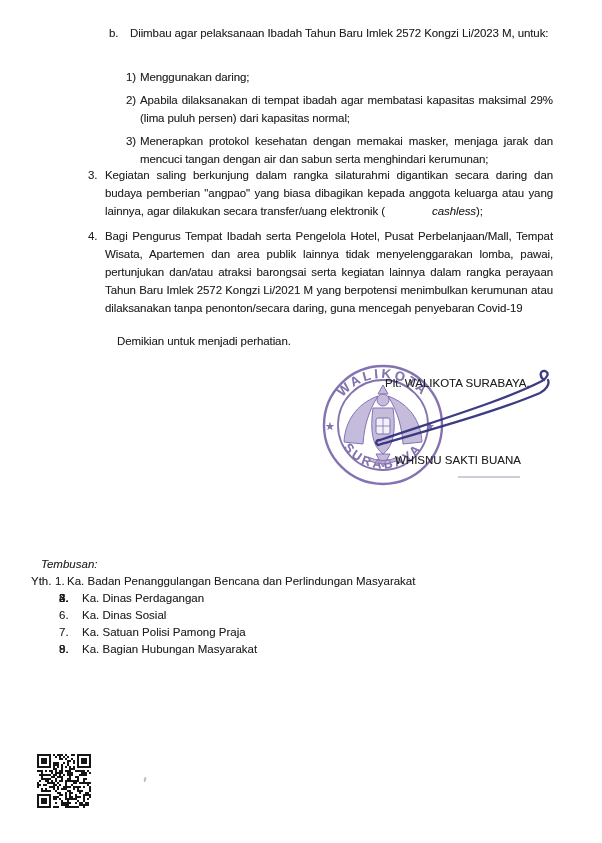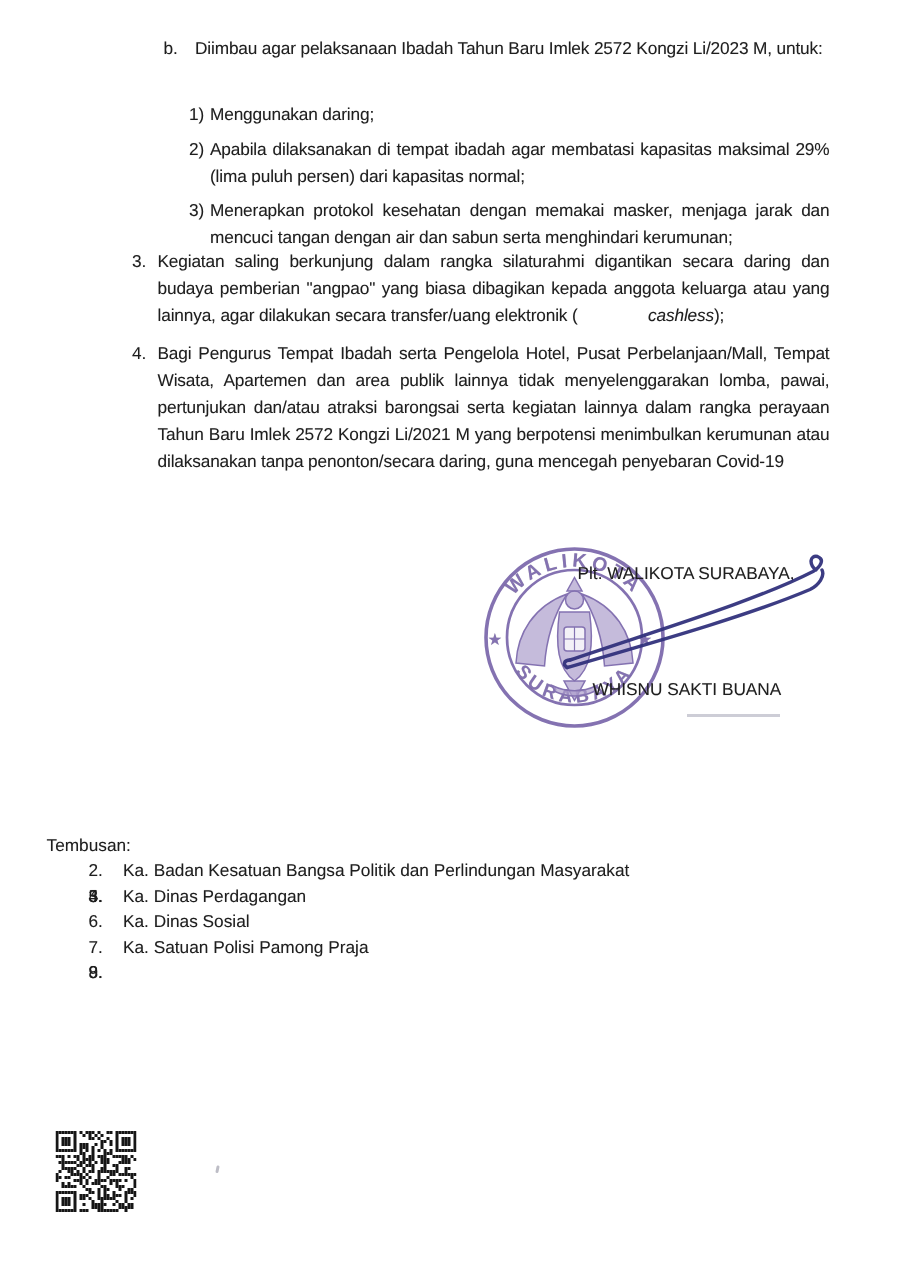--- a/index.html
+++ b/index.html
@@ -22,21 +22,21 @@
   
   .sig{position:absolute;left:300px;top:355px;width:280px;height:165px;}
   .stamp{position:absolute;left:18px;top:5px;width:130px;height:130px;}
   .sig-title{position:absolute;left:85px;top:22px;white-space:nowrap;font-size:11.5px;}
   .sig-name{position:absolute;left:95px;top:99px;white-space:nowrap;font-size:11.5px;}
   .sig-strokes{position:absolute;left:0;top:0;pointer-events:none;}
   .faint-line{position:absolute;left:158px;top:121px;width:62px;height:1.5px;background:#cdcdd6;}
 
   
   .tembusan{position:absolute;left:31px;top:556px;width:560px;font-size:11.5px;line-height:17px;}
-  .tembusan .heading{margin-left:0;}
+  .tembusan .heading{margin-left:10px;font-style:italic;}
   .trow{position:relative;padding-left:51px;}
   .trow .yth{position:absolute;left:0;top:0;}
   .trow .num{position:absolute;left:28px;top:0;}
   .trow.first{padding-left:36px;}
   .trow.first .num{left:24px;}
 
   #qr{position:absolute;left:37px;top:754px;width:54px;height:54px;}
   .speck{position:absolute;left:144px;top:777px;width:2px;height:5px;background:#bdbdc6;border-radius:1px;transform:rotate(12deg);}
 </style>
 </head>
@@ -70,20 +70,21 @@
       <div class="li">
         <span class="lbl">3.</span>
         <div class="txt"><span>Kegiatan saling berkunjung dalam rangka silaturahmi digantikan secara daring dan budaya pemberian "angpao" yang biasa dibagikan kepada anggota keluarga atau yang lainnya, agar dilakukan secara transfer/uang elektronik (</span><span style="font-style: italic; margin-left: 47px;">cashless</span><span>);</span></div>
       </div>
       <div class="li">
         <span class="lbl">4.</span>
         <div class="txt"><span>Bagi Pengurus Tempat Ibadah serta Pengelola Hotel, Pusat Perbelanjaan/Mall, Tempat Wisata, Apartemen dan area publik lainnya tidak menyelenggarakan lomba, pawai, pertunjukan dan/atau atraksi barongsai serta kegiatan lainnya dalam rangka perayaan Tahun Baru Imlek 2572 Kongzi Li/2021 M yang berpotensi menimbulkan kerumunan atau dilaksanakan tanpa penonton/secara daring, guna mencegah penyebaran Covid-19</span></div>
       </div>
     </div>
 
+  <p class="closing bodytext">Demikian untuk menjadi perhatian.</p>
 
   <div class="sig">
     <svg class="stamp" viewBox="0 0 130 130">
       <g style="opacity:.92">
         <circle cx="65" cy="65" r="59" fill="none" style="stroke:var(--stamp);" stroke-width="2.4"></circle>
         <circle cx="65" cy="65" r="45" fill="none" style="stroke:var(--stamp);" stroke-width="1.8"></circle>
         <path id="arcTop" d="M 13 70 A 52 52 0 1 1 117 70" fill="none"></path>
         <path id="arcBot" d="M 19 74 A 48 48 0 0 0 111 74" fill="none"></path>
         <text font-size="13" font-weight="bold" letter-spacing="3" style="fill:var(--stamp);">
           <textPath href="#arcTop" startOffset="50%" text-anchor="middle">WALIKOTA</textPath>
@@ -115,28 +116,29 @@
         <path d="M 78 90 C 140 72 200 55 240 38 C 246 35 250 29 248 25"></path>
         <path d="M 80 85 C 145 63 205 45 242 26 C 247 23 250 18 245 16 C 240 15 239 21 244 25"></path>
         <path d="M 78 90 C 75 88 76 85 80 85"></path>
       </g>
     </svg>
   </div>
 
   <div class="tembusan">
     <div class="heading">Tembusan:</div>
     <div id="tembusan-rows">
-        <div class="trow"><span class="num">2.</span><span class="rtext">Ka. Badan Kesatuan Bangsa Politik dan Perlindungan Masyarakat</span></div>
+        <div class="trow first"><span class="yth">Yth.</span><span class="num">1.</span><span class="rtext">Ka. Badan Penanggulangan Bencana dan Perlindungan Masyarakat</span></div>
+        <div class="trow"><span class="num">2.</span></div>
         <div class="trow"><span class="num">3.</span></div>
         <div class="trow"><span class="num">4.</span></div>
         <div class="trow"><span class="num">5.</span><span class="rtext">Ka. Dinas Perdagangan</span></div>
         <div class="trow"><span class="num">6.</span><span class="rtext">Ka. Dinas Sosial</span></div>
         <div class="trow"><span class="num">7.</span><span class="rtext">Ka. Satuan Polisi Pamong Praja</span></div>
         <div class="trow"><span class="num">8.</span></div>
-        <div class="trow"><span class="num">9.</span></div>
+        <div class="trow"><span class="num">9.</span><span class="rtext">Ka. Bagian Hubungan Masyarakat</span></div>
       </div>
   </div>
 
   <div id="qr"><svg xmlns="http://www.w3.org/2000/svg" width="54" height="54">
         <rect x="0" y="0" width="2" height="2" fill="#161616"></rect>
         <rect x="2" y="0" width="2" height="2" fill="#161616"></rect>
         <rect x="4" y="0" width="2" height="2" fill="#161616"></rect>
         <rect x="6" y="0" width="2" height="2" fill="#161616"></rect>
         <rect x="8" y="0" width="2" height="2" fill="#161616"></rect>
         <rect x="10" y="0" width="2" height="2" fill="#161616"></rect>

